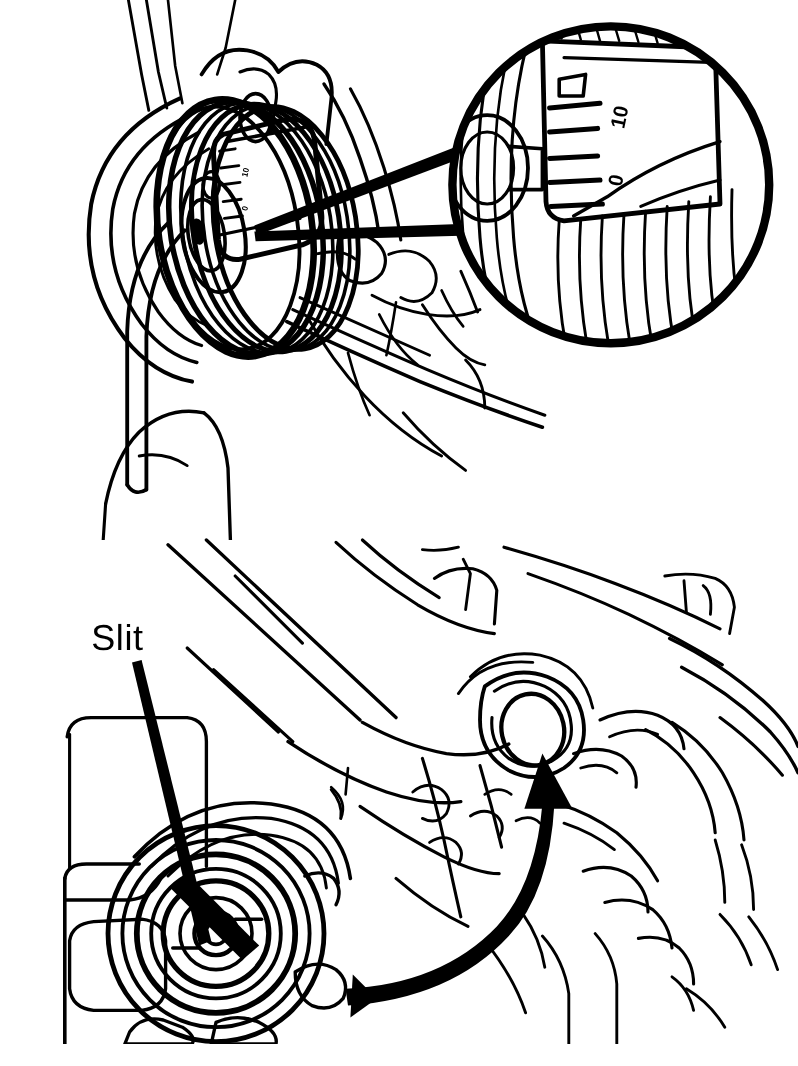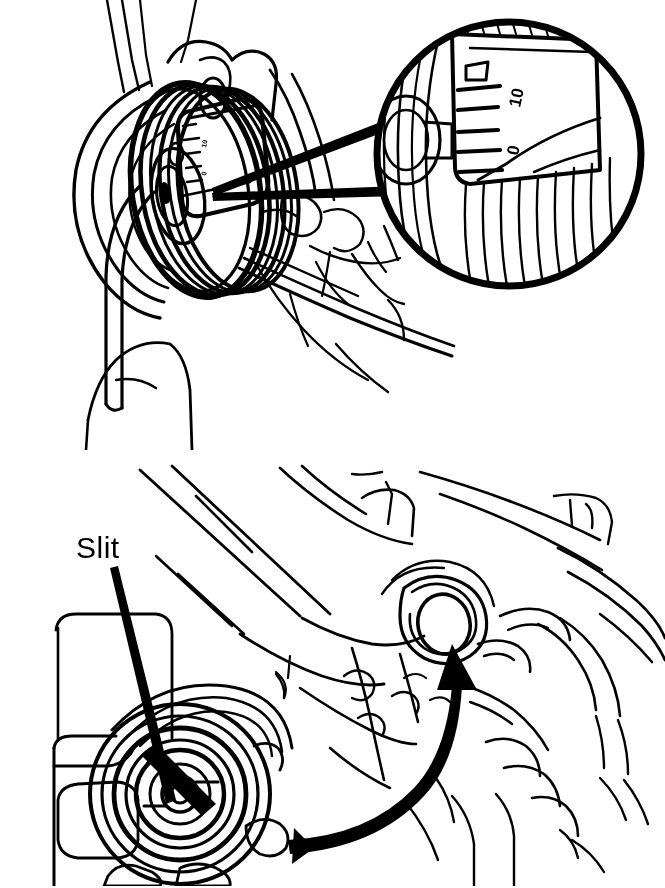--- a/index.html
+++ b/index.html
@@ -5,21 +5,21 @@
 <style>
   html,body{margin:0;padding:0;background:#ffffff;}
   body{
     width:665px;height:888px;
     font-family:"Liberation Sans", sans-serif;
     overflow:hidden;position:relative;
   }
   #page{position:relative;width:665px;height:888px;background:#ffffff;}
   .panel{position:absolute;left:0;width:665px;}
   #panel-top{top:0;height:450px;}
-  #panel-bottom{top:448px;height:438px;}
+  #panel-bottom{top:432px;height:438px;}
   .panel svg{display:block;width:100%;height:100%;}
   .ink{fill:none;stroke:#000000;stroke-linecap:round;stroke-linejoin:round;}
   .solid{fill:#000000;stroke:none;}
   .lbl{
     font-family:"Liberation Sans", sans-serif;
     font-size:30px;font-weight:400;fill:#000000;
     letter-spacing:0.5px;
   }
   .gnum{
     font-family:"Liberation Sans", sans-serif;

